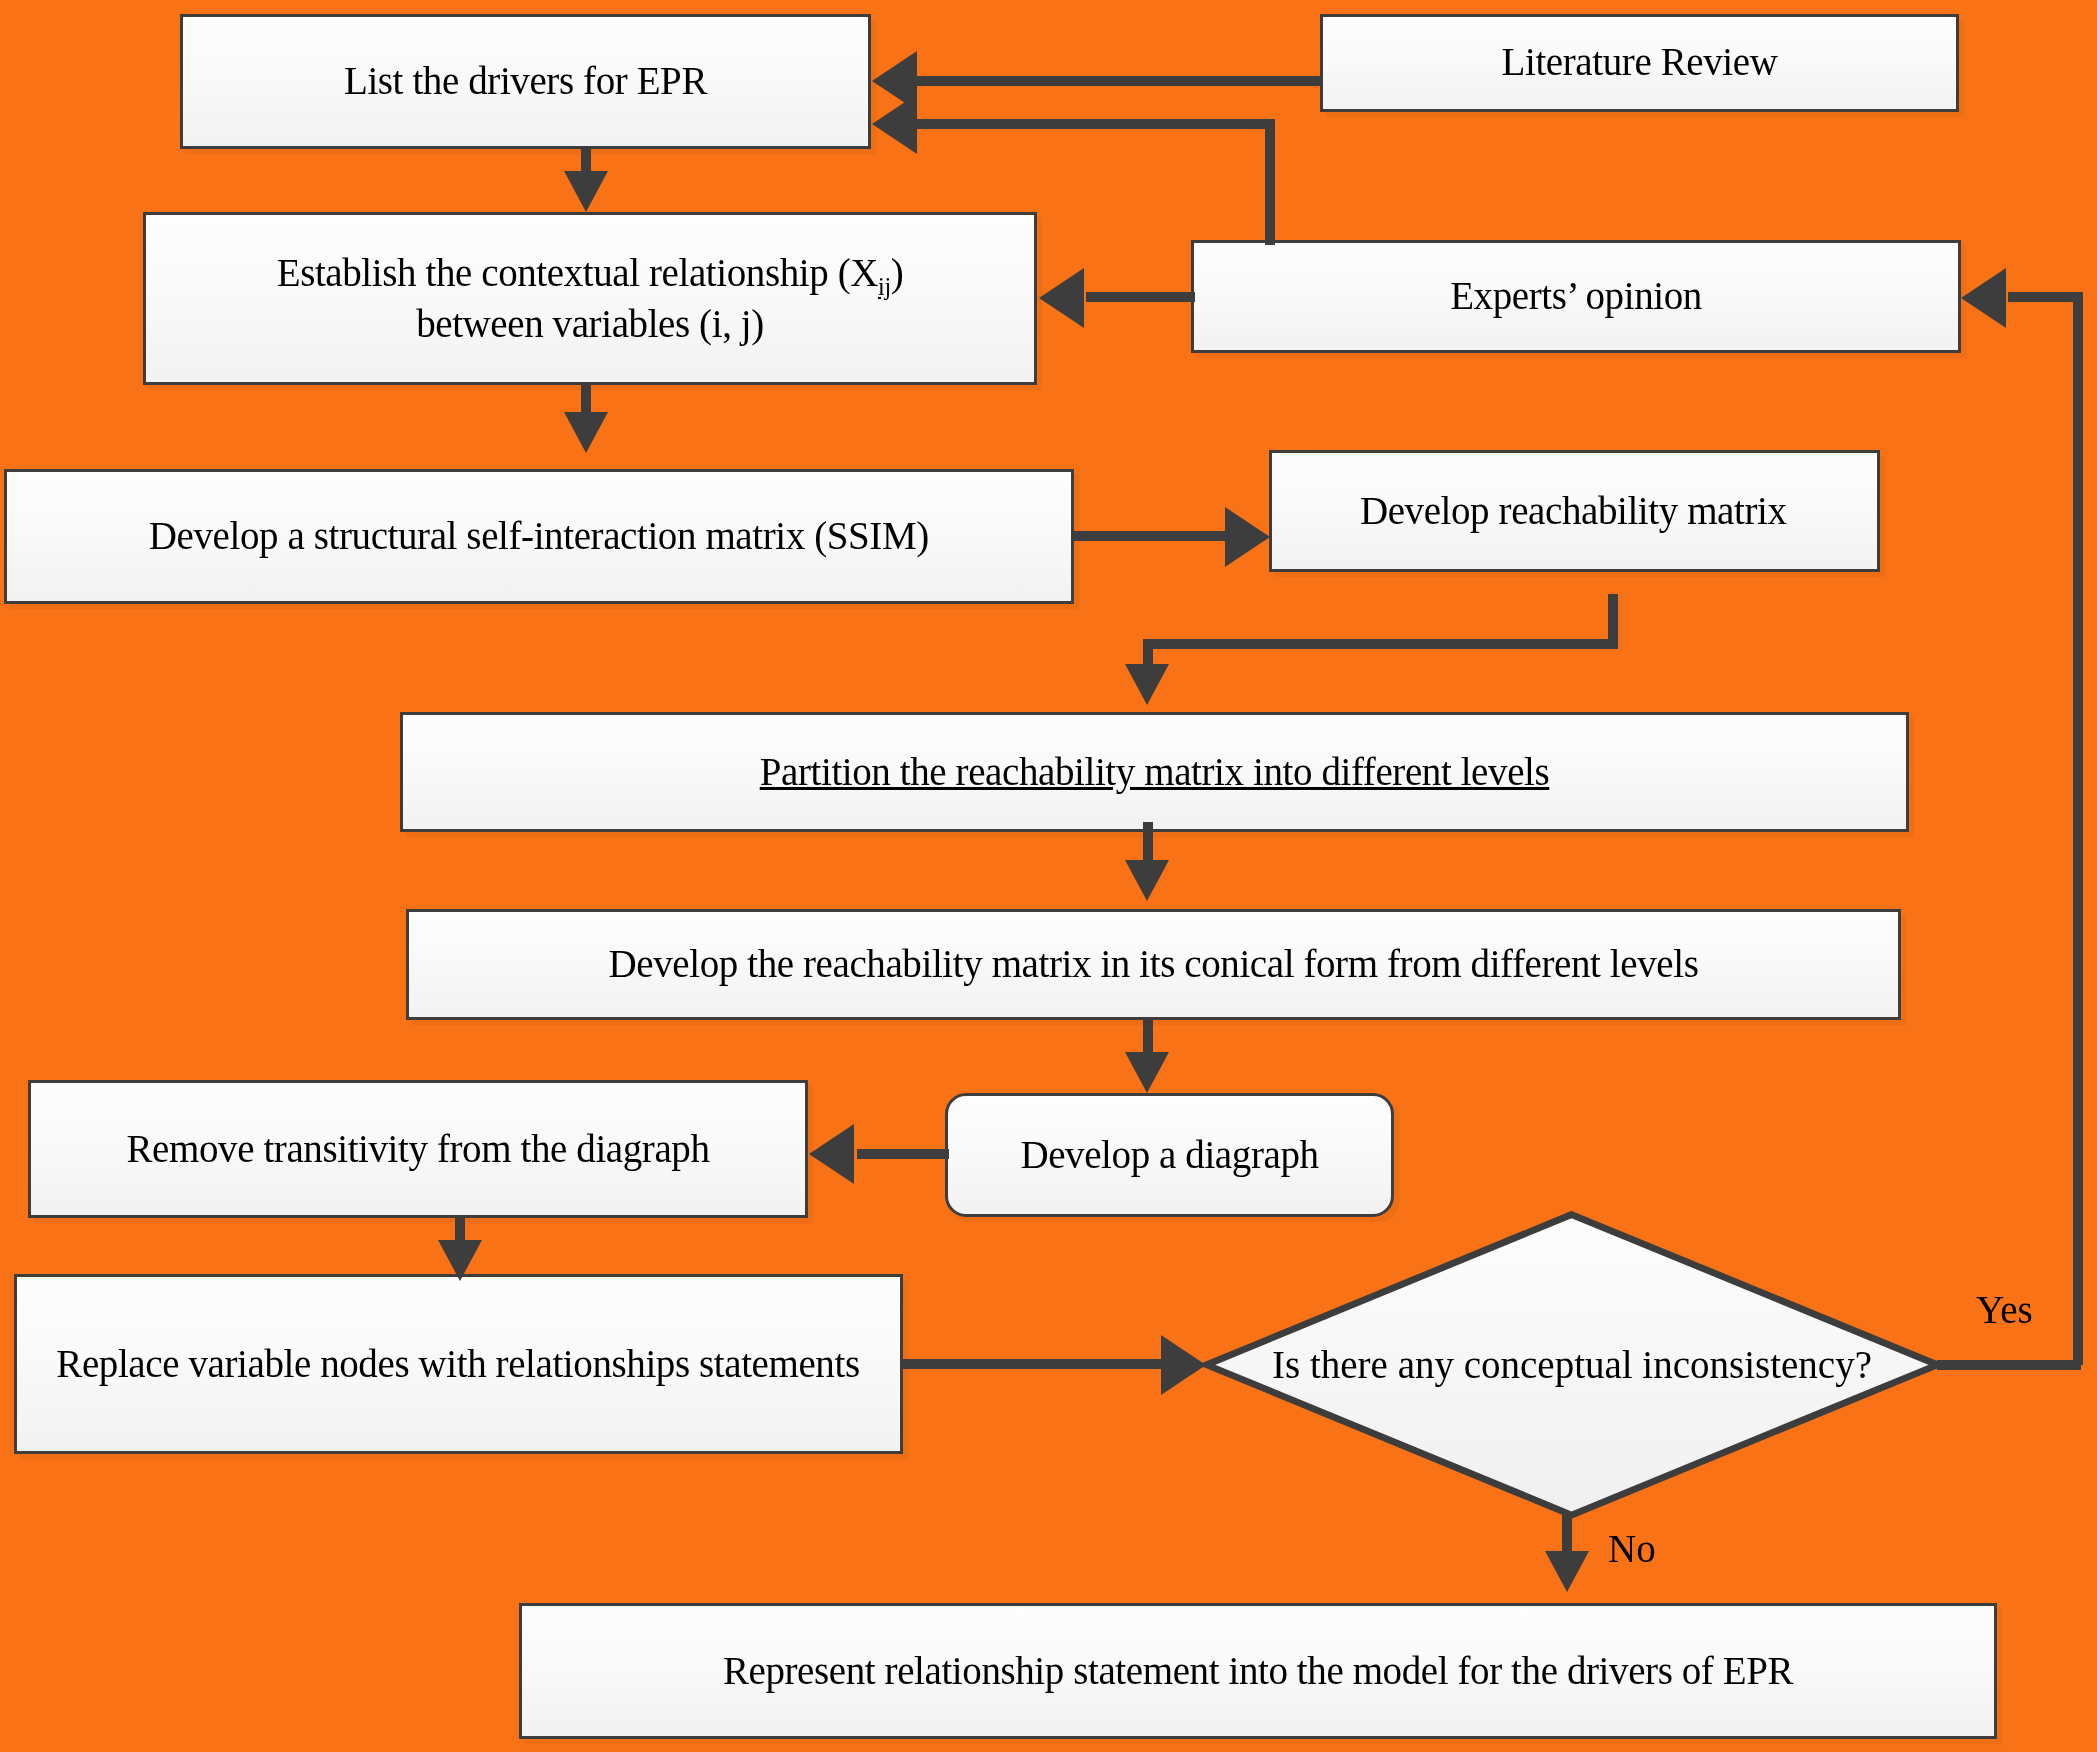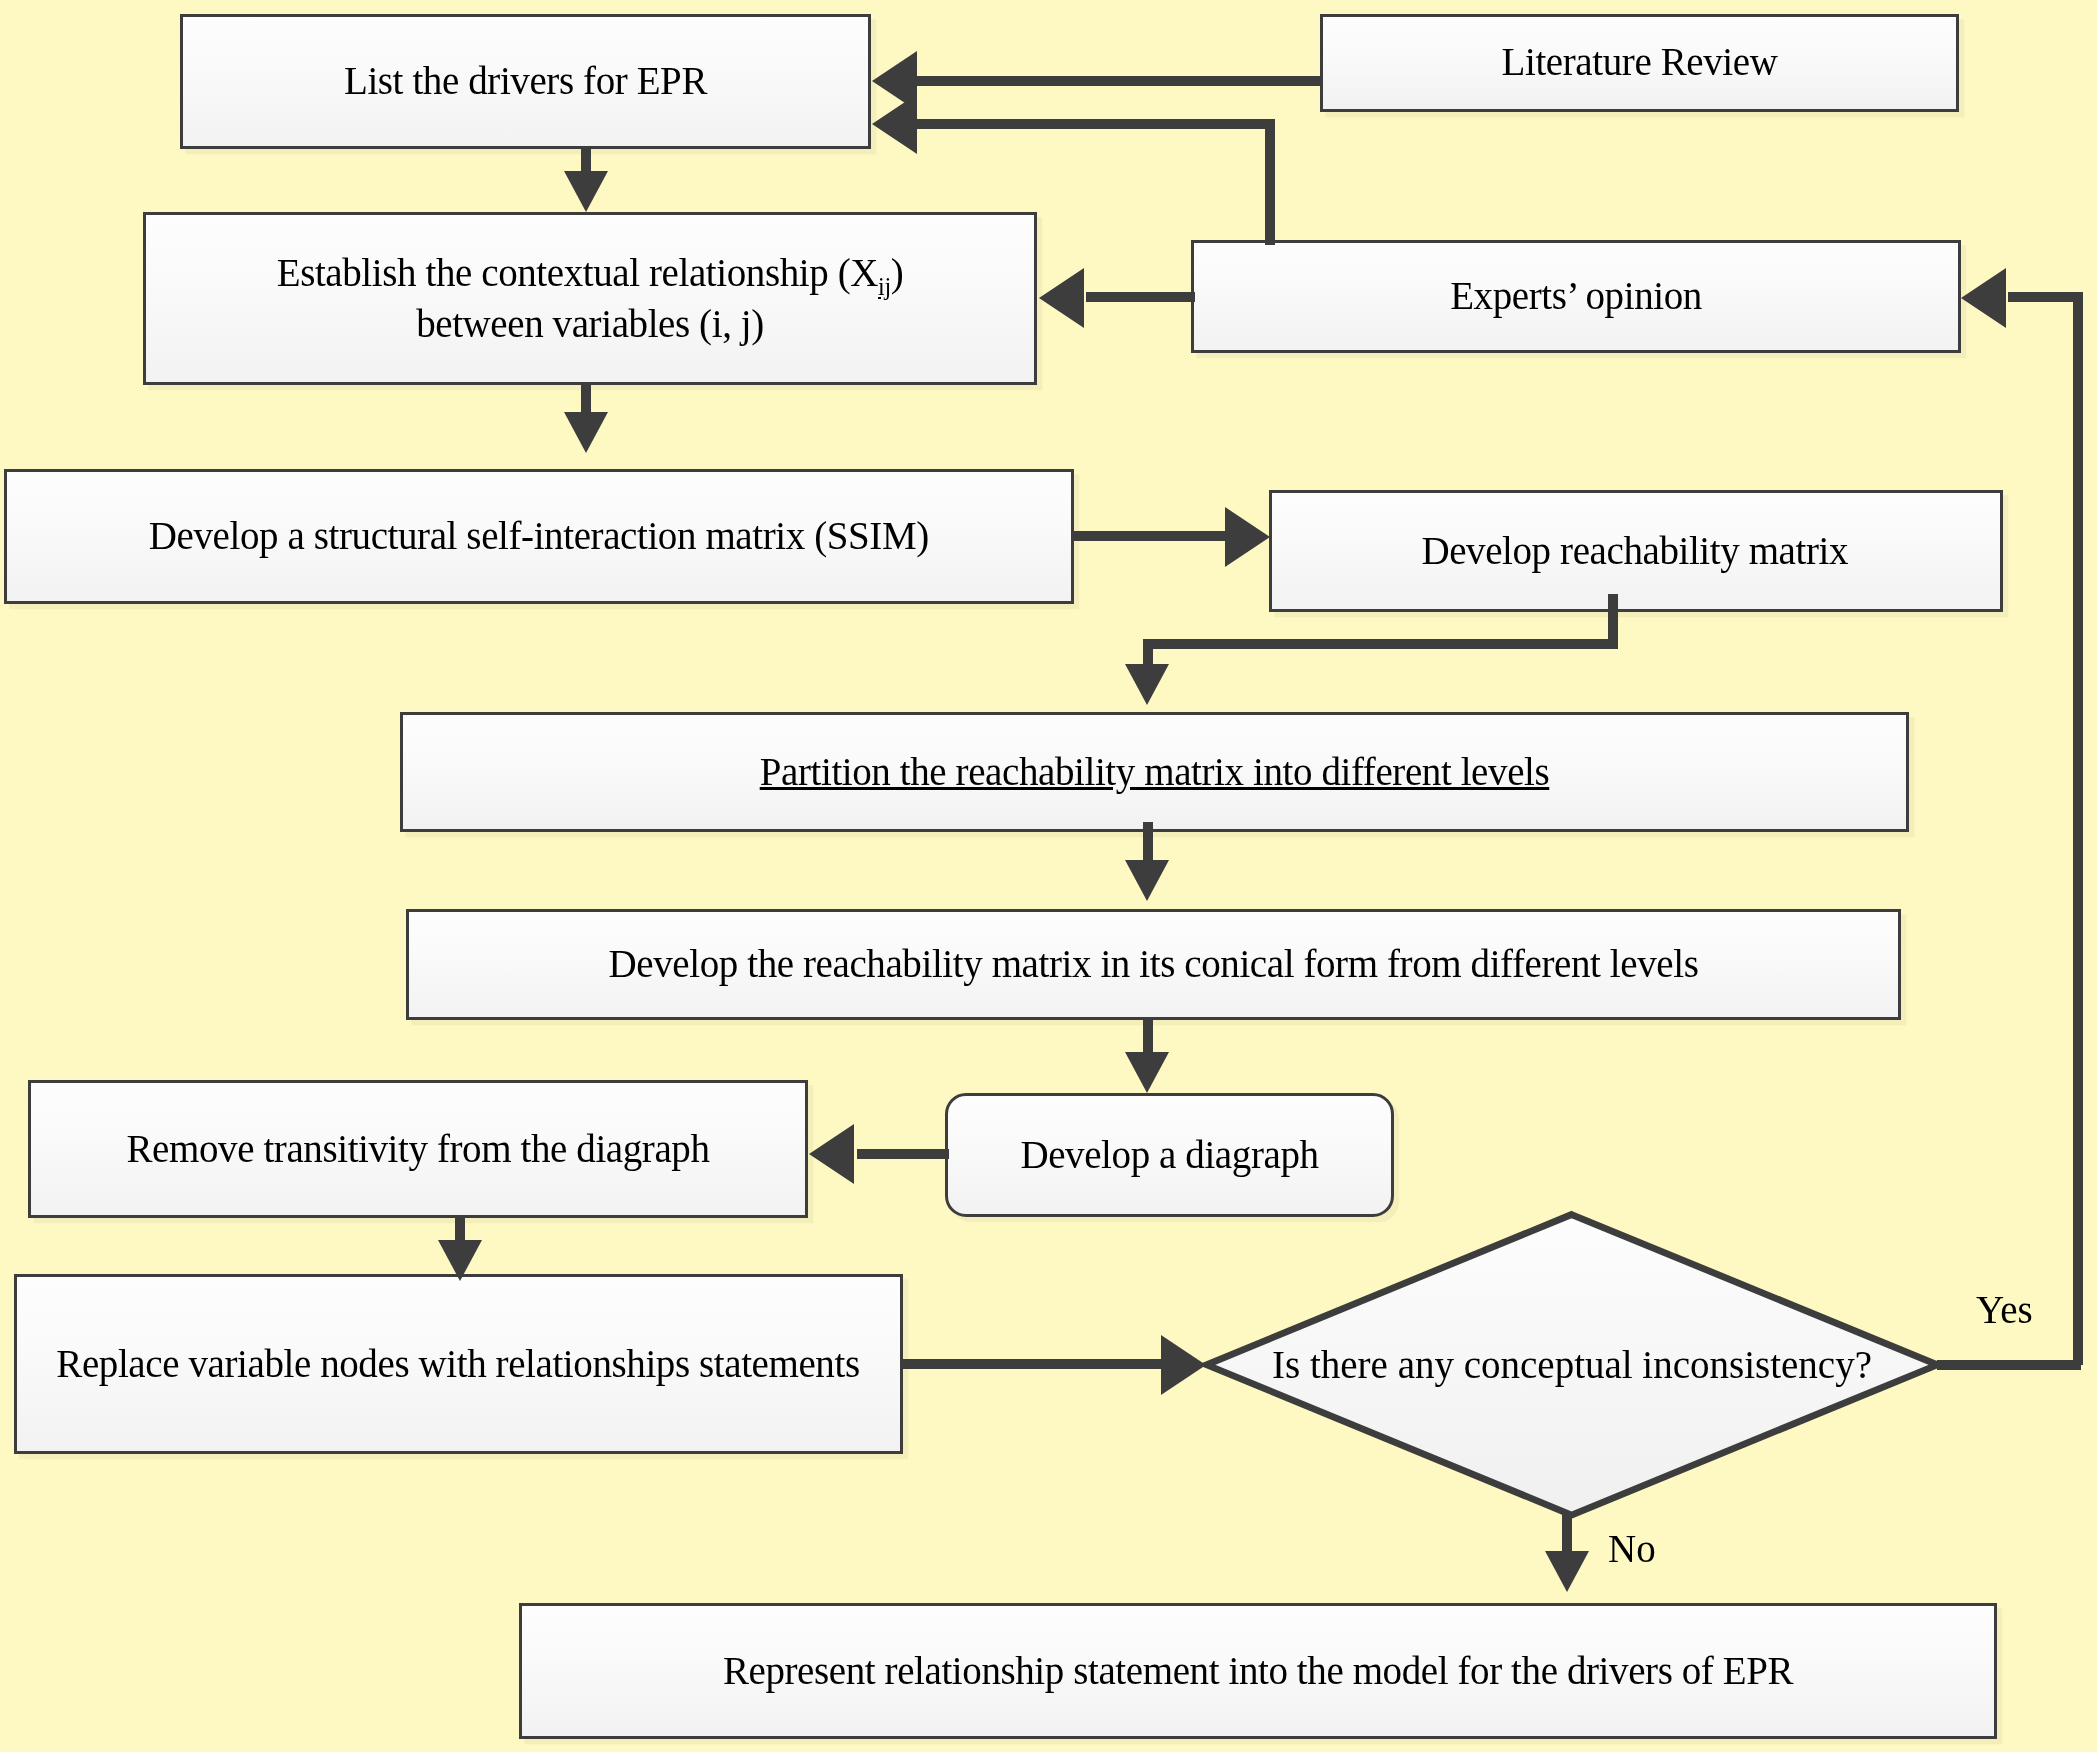--- a/index.html
+++ b/index.html
@@ -4,21 +4,21 @@
 <style>
   html, body {
     margin: 0;
     padding: 0;
     background: #ffffff;
   }
   #canvas {
     position: relative;
     width: 2097px;
     height: 1753px;
-    background: #fef9c3;
+    background: #f97316;
     overflow: hidden;
     font-family: "Liberation Serif", "DejaVu Serif", serif;
   }
   .node {
     position: absolute;
     box-sizing: border-box;
     border: 3.8px solid #3d3d3d;
     background: linear-gradient(to bottom, #fdfdfd 0%, #fafafa 40%, #f2f2f2 100%);
     box-shadow: 5.3px 5.3px 0 rgba(0,0,0,0.045);
     display: flex;
@@ -108,21 +108,21 @@
   </div>
 
   <div class="node" style="left:1191px; top:240px; width:770px; height:113px;">
     <span class="txt">Experts’ opinion</span>
   </div>
 
   <div class="node" style="left:3.8px; top:469px; width:1070px; height:135px;">
     <span class="txt">Develop a structural self-interaction matrix (SSIM)</span>
   </div>
 
-  <div class="node" style="left:1269px; top:490px; width:734px; height:122px;padding-left:8px;">
+  <div class="node" style="left:1269px; top:450px; width:611px; height:122px;padding-left:8px;">
     <span class="txt">Develop reachability matrix</span>
   </div>
 
   <div class="node" style="left:400px; top:712px; width:1509px; height:120px;text-decoration:underline;">
     <span class="txt">Partition the reachability matrix into different levels</span>
   </div>
 
   <div class="node" style="left:406px; top:909px; width:1495px; height:111px;">
     <span class="txt">Develop the reachability matrix in its conical form from different levels</span>
   </div>

